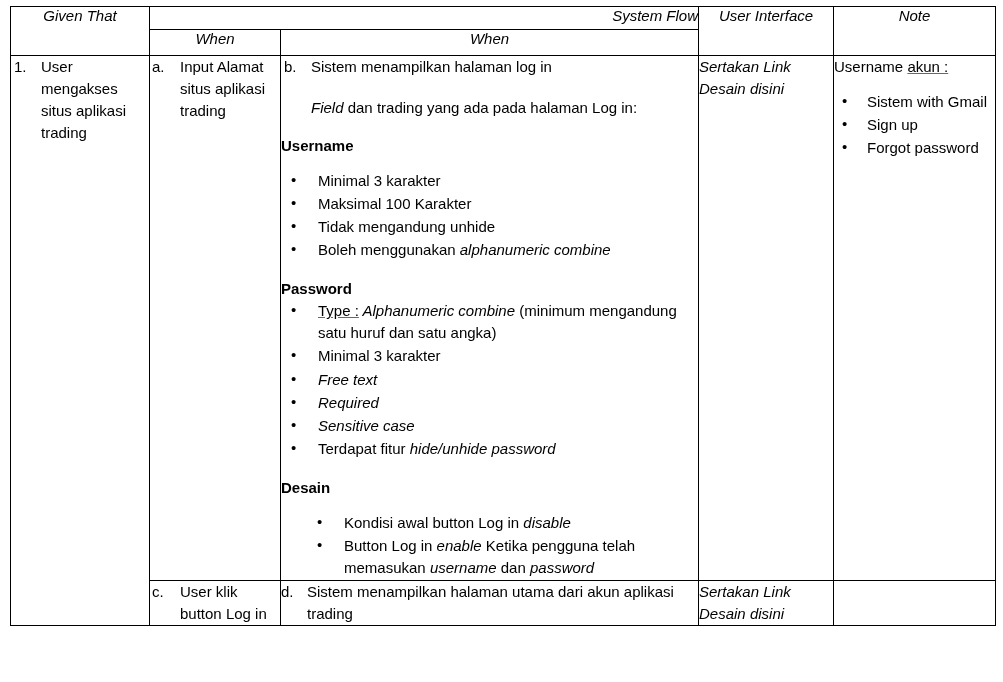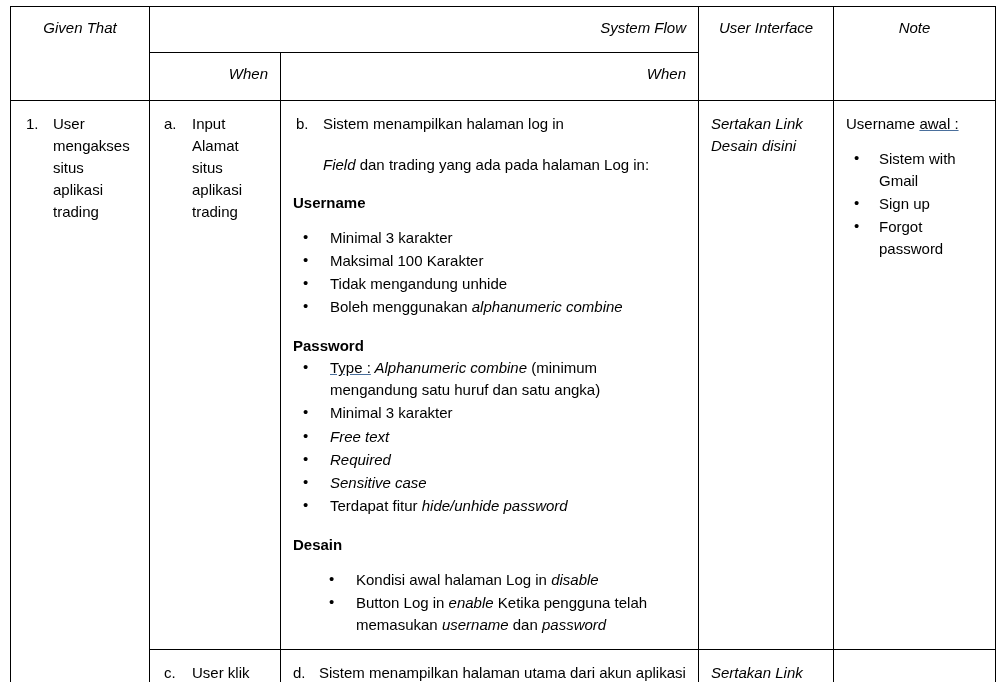--- a/index.html
+++ b/index.html
@@ -25,36 +25,36 @@
   table.spec {
     border-collapse: collapse;
     table-layout: fixed;
     width: 985px;
     margin: 6px 0 0 10px;
   }
 
   table.spec td, table.spec th {
     border: 1px solid #000000;
     vertical-align: top;
-    padding: 12px;
+    padding: 0;
     font-weight: normal;
   }
 
   
   .hdr {
     text-align: center;
     font-style: italic;
     font-weight: bold;
     font-size: 15px;
     padding: 5px 4px 6px 4px;
     vertical-align: middle;
   }
   .hdr-given { height: 48px; }
   .hdr-sysflow { height: 21px; text-align: right; }
-  .hdr-sub { height: 23px; text-align: right; }
+  .hdr-sub { height: 23px; }
 
   
   .cell {
     font-size: 15px;
     line-height: 1.47;
     padding: 8px 6px 10px 6px;
   }
   .cell-given { padding-left: 10px; }
   .cell-when  { padding-left: 10px; }
   .cell-then  { padding-left: 8px; }
@@ -196,33 +196,33 @@
             <li><span class="it">Required</span></li>
             <li><span class="it">Sensitive case</span></li>
             <li><span>Terdapat fitur </span><span class="it">hide/unhide password</span></li>
           </ul>
 
           <div class="spacer-md"></div>
 
           <div class="blk-title">Desain</div>
           <div class="spacer-sm"></div>
           <ul class="bl indent">
-            <li><span>Kondisi awal halaman Log in </span><span class="it">disable</span></li>
+            <li><span>Kondisi awal button Log in </span><span class="it">disable</span></li>
             <li><span>Button Log in </span><span class="it">enable</span><span> Ketika pengguna telah memasukan </span><span class="it">username</span><span> dan </span><span class="it">password</span></li>
           </ul>
         </td>
 
         <td class="cell cell-ui">
           <div class="it">Sertakan Link</div>
           <div class="it">Desain disini</div>
         </td>
 
         <td class="cell cell-note">
           <div>
-            <span>Username </span><span class="ul-link">awal :</span>
+            <span>Username </span><span class="ul-link">akun :</span>
           </div>
           <div class="spacer-sm"></div>
           <ul class="bl note-list">
             <li><span>Sistem with Gmail</span></li>
             <li><span>Sign up</span></li>
             <li><span>Forgot password</span></li>
           </ul>
         </td>
       </tr>
 

